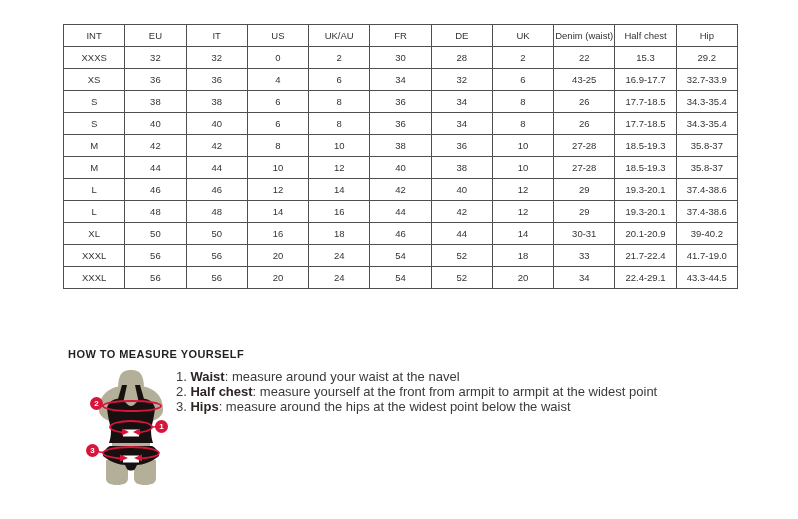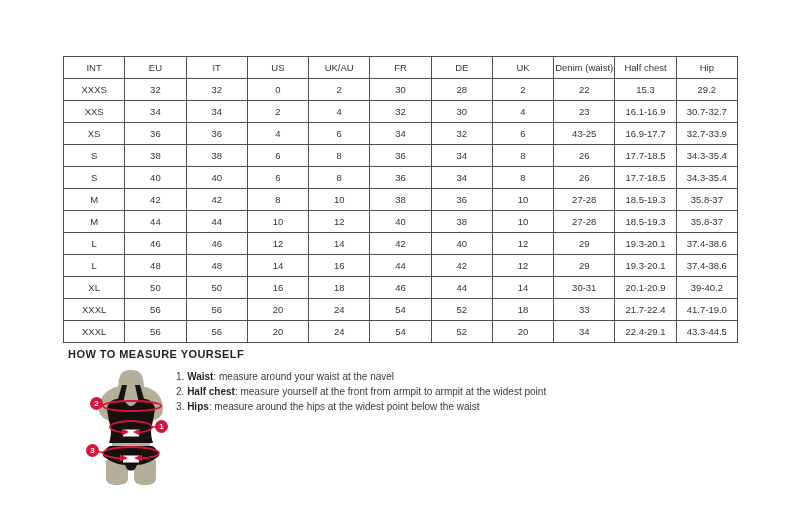--- a/index.html
+++ b/index.html
@@ -9,39 +9,39 @@
 
   
   .size-table { position:absolute; left:63px; top:24px; width:675px;
                 border-collapse:collapse; table-layout:fixed; }
   .size-table th, .size-table td {
       border:1px solid var(--table-border,#4f4f4f);
       height:22px; text-align:center; vertical-align:middle;
       font-size:9.5px; font-weight:400; color:var(--text,#333);
       padding:0 1px; white-space:nowrap; overflow:hidden;
   }
-  .size-table { border:1px solid #3f3f3f;margin-top:32px; }
+  .size-table { border:1px solid #3f3f3f; }
 
   
   .measure-title { position:absolute; left:68px; top:348px;
       font-size:11px; font-weight:700; letter-spacing:.45px; color:#231f20; }
   .figure-wrap { position:absolute; left:76px; top:366px; width:122px; height:122px; }
   .figure-wrap svg { display:block; width:122px; height:122px; }
   .olive { fill:var(--mannequin-body,#b4af98); }
   .blk   { fill:var(--garment,#161011); }
   .redl  { stroke:var(--accent-red,#d9143b); fill:none; }
   .redf  { fill:var(--accent-red,#d9143b); }
   .gap   { fill:#ffffff; }
 
   .badge { position:absolute; width:13px; height:13px; border-radius:50%;
       background:var(--accent-red,#d9143b); color:#fff; font-size:8px; font-weight:700;
       display:flex; align-items:center; justify-content:center; line-height:1; }
 
   .steps { position:absolute; left:176px; top:369px; }
-  .step  { height:15px; line-height:15px; font-size:10px; color:#3d3a39; white-space:nowrap; }
+  .step  { height:15px; line-height:15px; font-size:13px; color:#3d3a39; white-space:nowrap; }
   .step .b { font-weight:700; color:#2b2524; }
 </style>
 </head>
 <body>
 
 <div class="page">
 
   <table class="size-table">
     <thead>
       <tr id="size-table-head-row">
@@ -66,33 +66,20 @@
           <td>0</td>
           <td>2</td>
           <td>30</td>
           <td>28</td>
           <td>2</td>
           <td>22</td>
           <td>15.3</td>
           <td>29.2</td>
         </tr>
         <tr>
-          <td>XXS</td>
-          <td>34</td>
-          <td>34</td>
-          <td>2</td>
-          <td>4</td>
-          <td>32</td>
-          <td>30</td>
-          <td>4</td>
-          <td>23</td>
-          <td>16.1-16.9</td>
-          <td>30.7-32.7</td>
-        </tr>
-        <tr>
           <td>XS</td>
           <td>36</td>
           <td>36</td>
           <td>4</td>
           <td>6</td>
           <td>34</td>
           <td>32</td>
           <td>6</td>
           <td>43-25</td>
           <td>16.9-17.7</td>

